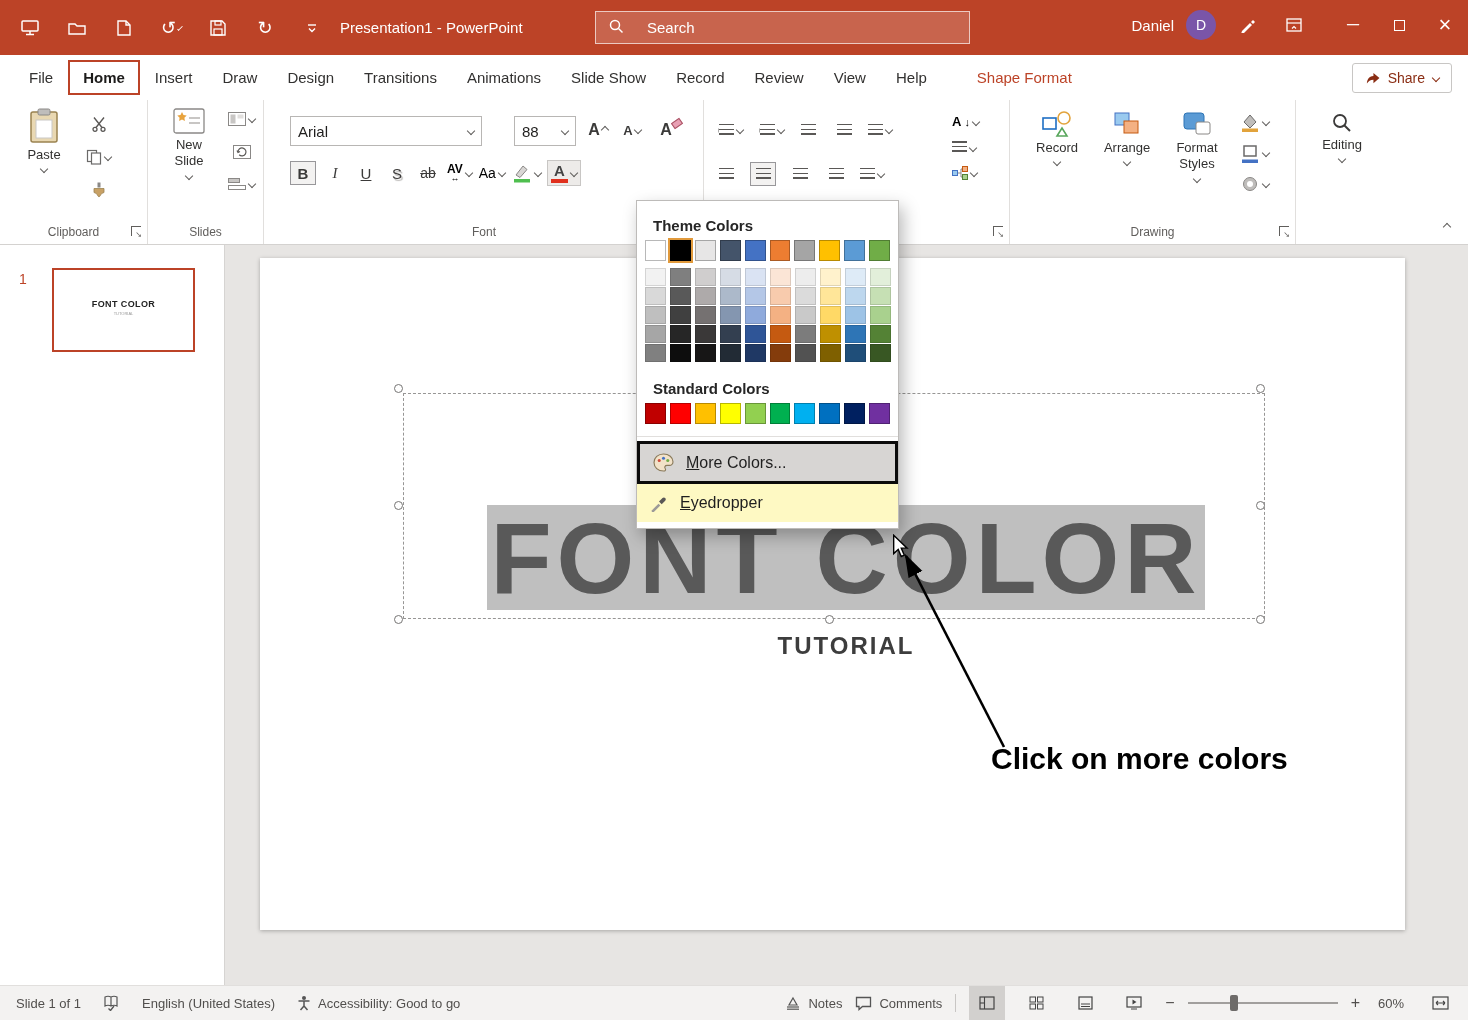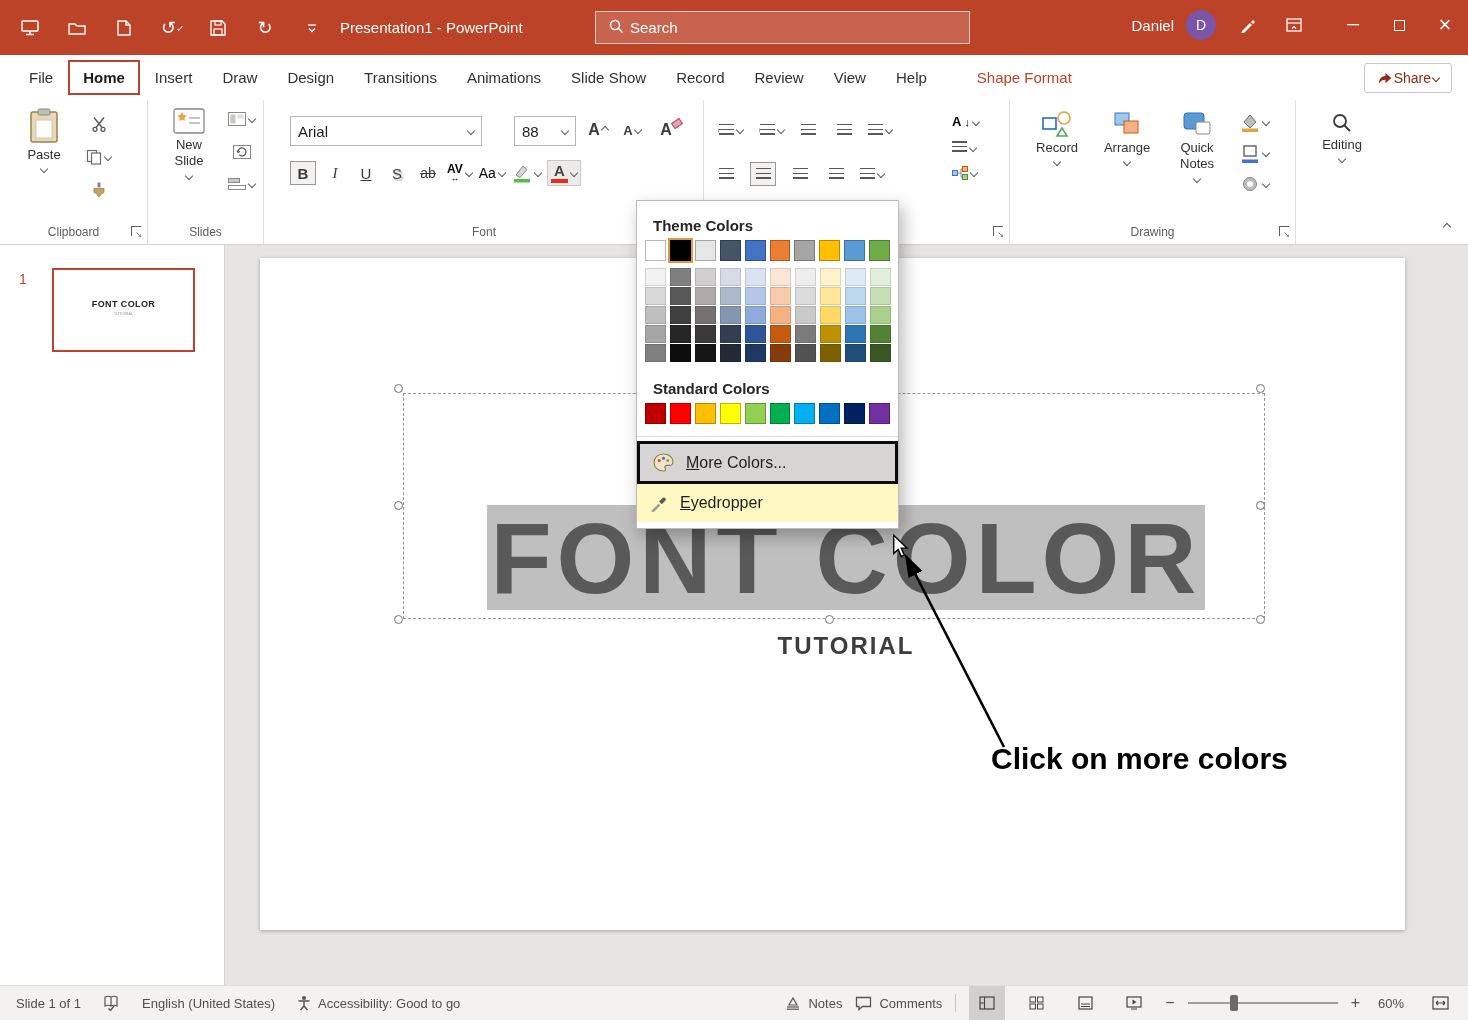--- a/index.html
+++ b/index.html
@@ -7,35 +7,35 @@
   html,body { width:1468px; height:1020px; }
   body { font-family:"Liberation Sans", sans-serif; background:#fff; overflow:hidden; }
   .app { position:relative; width:1468px; height:1020px; overflow:hidden; background:#fff; }
 
   
   .titlebar { position:absolute; left:0; top:0; width:100%; height:55px; background:var(--accent); display:flex; align-items:center; color:#fff; }
   .qat { display:flex; align-items:center; gap:27px; padding:0 0 0 20px; }
   .ticon { display:flex; align-items:center; justify-content:center; width:20px; height:20px; color:#fff; font-size:17px; cursor:default; }
   .ticon .g { font-size:18px; line-height:1; }
   .tb-title { font-size:15px; margin-left:18px; white-space:nowrap; }
-  .searchbox { position:absolute; left:595px; top:11px; width:375px; height:33px; background:rgba(255,255,255,.18); border:1px solid rgba(255,255,255,.65); display:flex; align-items:center; gap:6px; padding:0 12px; font-size:15px; color:#fff; }
+  .searchbox { position:absolute; left:595px; top:11px; width:375px; height:33px; background:rgba(255,255,255,.18); border:1px solid rgba(255,255,255,.65); display:flex; align-items:center; gap:23px; padding:0 12px; font-size:15px; color:#fff; }
   .tb-right { position:absolute; right:0; top:0; height:50px; display:flex; align-items:center; }
   .tb-user { font-size:15px; margin-right:12px; }
   .avatar { width:30px; height:30px; border-radius:50%; background:#7A55A8; color:#fff; display:flex; align-items:center; justify-content:center; font-size:14px; margin-right:22px; }
   .tb-right .ticon { margin-right:26px; }
   .winbtn { width:46px; height:55px; display:flex; align-items:center; justify-content:center; font-size:17px; color:#fff; }
   .maxbox { width:11px; height:11px; border:1.4px solid #fff; display:inline-block; }
 
   
   .tabrow { position:absolute; left:0; top:55px; width:100%; height:45px; background:#fff; }
   .tabs-strip { display:flex; align-items:center; height:45px; padding-left:14px; font-size:15px; color:#323130; }
   .tab { padding:9px 15px; cursor:pointer; white-space:nowrap; }
   .tab.active { border:2px solid var(--accent); font-weight:700; padding:7px 13px; color:#1d1c1b; }
   .tab.contextual { color:var(--accent); margin-left:20px; }
-  .share { position:absolute; right:16px; top:8px; height:30px; border:1px solid #c8c6c4; border-radius:3px; background:#fff; display:flex; align-items:center; gap:2px; padding:0 12px; font-size:14px; color:#8a2d13; }
+  .share { position:absolute; right:16px; top:8px; height:30px; border:1px solid #c8c6c4; border-radius:3px; background:#fff; display:flex; align-items:center; gap:8px; padding:0 12px; font-size:14px; color:#8a2d13; }
 
   
   .ribbon { position:absolute; left:0; top:100px; width:100%; height:145px; background:#fff; border-bottom:1px solid #d4d2d0; }
   .rgroup { position:absolute; top:0; height:144px; border-right:1px solid #e1dfdd; }
   .glabel { position:absolute; bottom:5px; left:0; width:100%; text-align:center; font-size:12px; color:#605e5c; }
   .launch { position:absolute; right:6px; bottom:8px; width:10px; height:10px; border-left:1.4px solid #605e5c; border-top:1.4px solid #605e5c; }
   .launch::after { content:"\2198"; position:absolute; right:-1px; bottom:-3px; font-size:8px; color:#605e5c; }
   .chv { display:inline-block; width:6px; height:6px; border-right:1.3px solid #605e5c; border-bottom:1.3px solid #605e5c; transform:rotate(45deg); }
   .chv.up { transform:rotate(-135deg); }
   .bigbtn { position:absolute; display:flex; flex-direction:column; align-items:center; gap:3px; font-size:13px; color:#323130; text-align:center; cursor:pointer; }
@@ -430,21 +430,21 @@
             <rect x="11" y="11" width="14" height="12" fill="#F4B183" stroke="#C55A11"></rect>
           </svg>
         <span class="blabel">Arrange</span>
         <span class="chv"></span>
       </div>
       <div class="bigbtn" style="left:156px;top:10px;width:62px">
         <svg width="30" height="27" viewBox="0 0 30 27">
             <rect x="2" y="3" width="20" height="16" rx="3" fill="#5B9BD5" stroke="#2E75B6"></rect>
             <rect x="14" y="12" width="14" height="12" rx="2" fill="#fff" stroke="#8a8886"></rect>
           </svg>
-        <span class="blabel" style="width:48px">Quick Notes</span>
+        <span class="blabel" style="width:48px">Format Styles</span>
         <span class="chv"></span>
       </div>
       <div style="position:absolute;left:230px;top:12px;display:flex;flex-direction:column;gap:11px">
         <span class="minirow">
           <svg width="20" height="20" viewBox="0 0 20 20">
               <path d="M4 10 L10 3 L16 10 L10 16 Z" fill="#BFBDBB" stroke="#6b6a69"></path>
               <rect x="2" y="16.5" width="16" height="3.5" fill="#E2A33C"></rect>
             </svg>
           <span class="chv"></span>
         </span>

